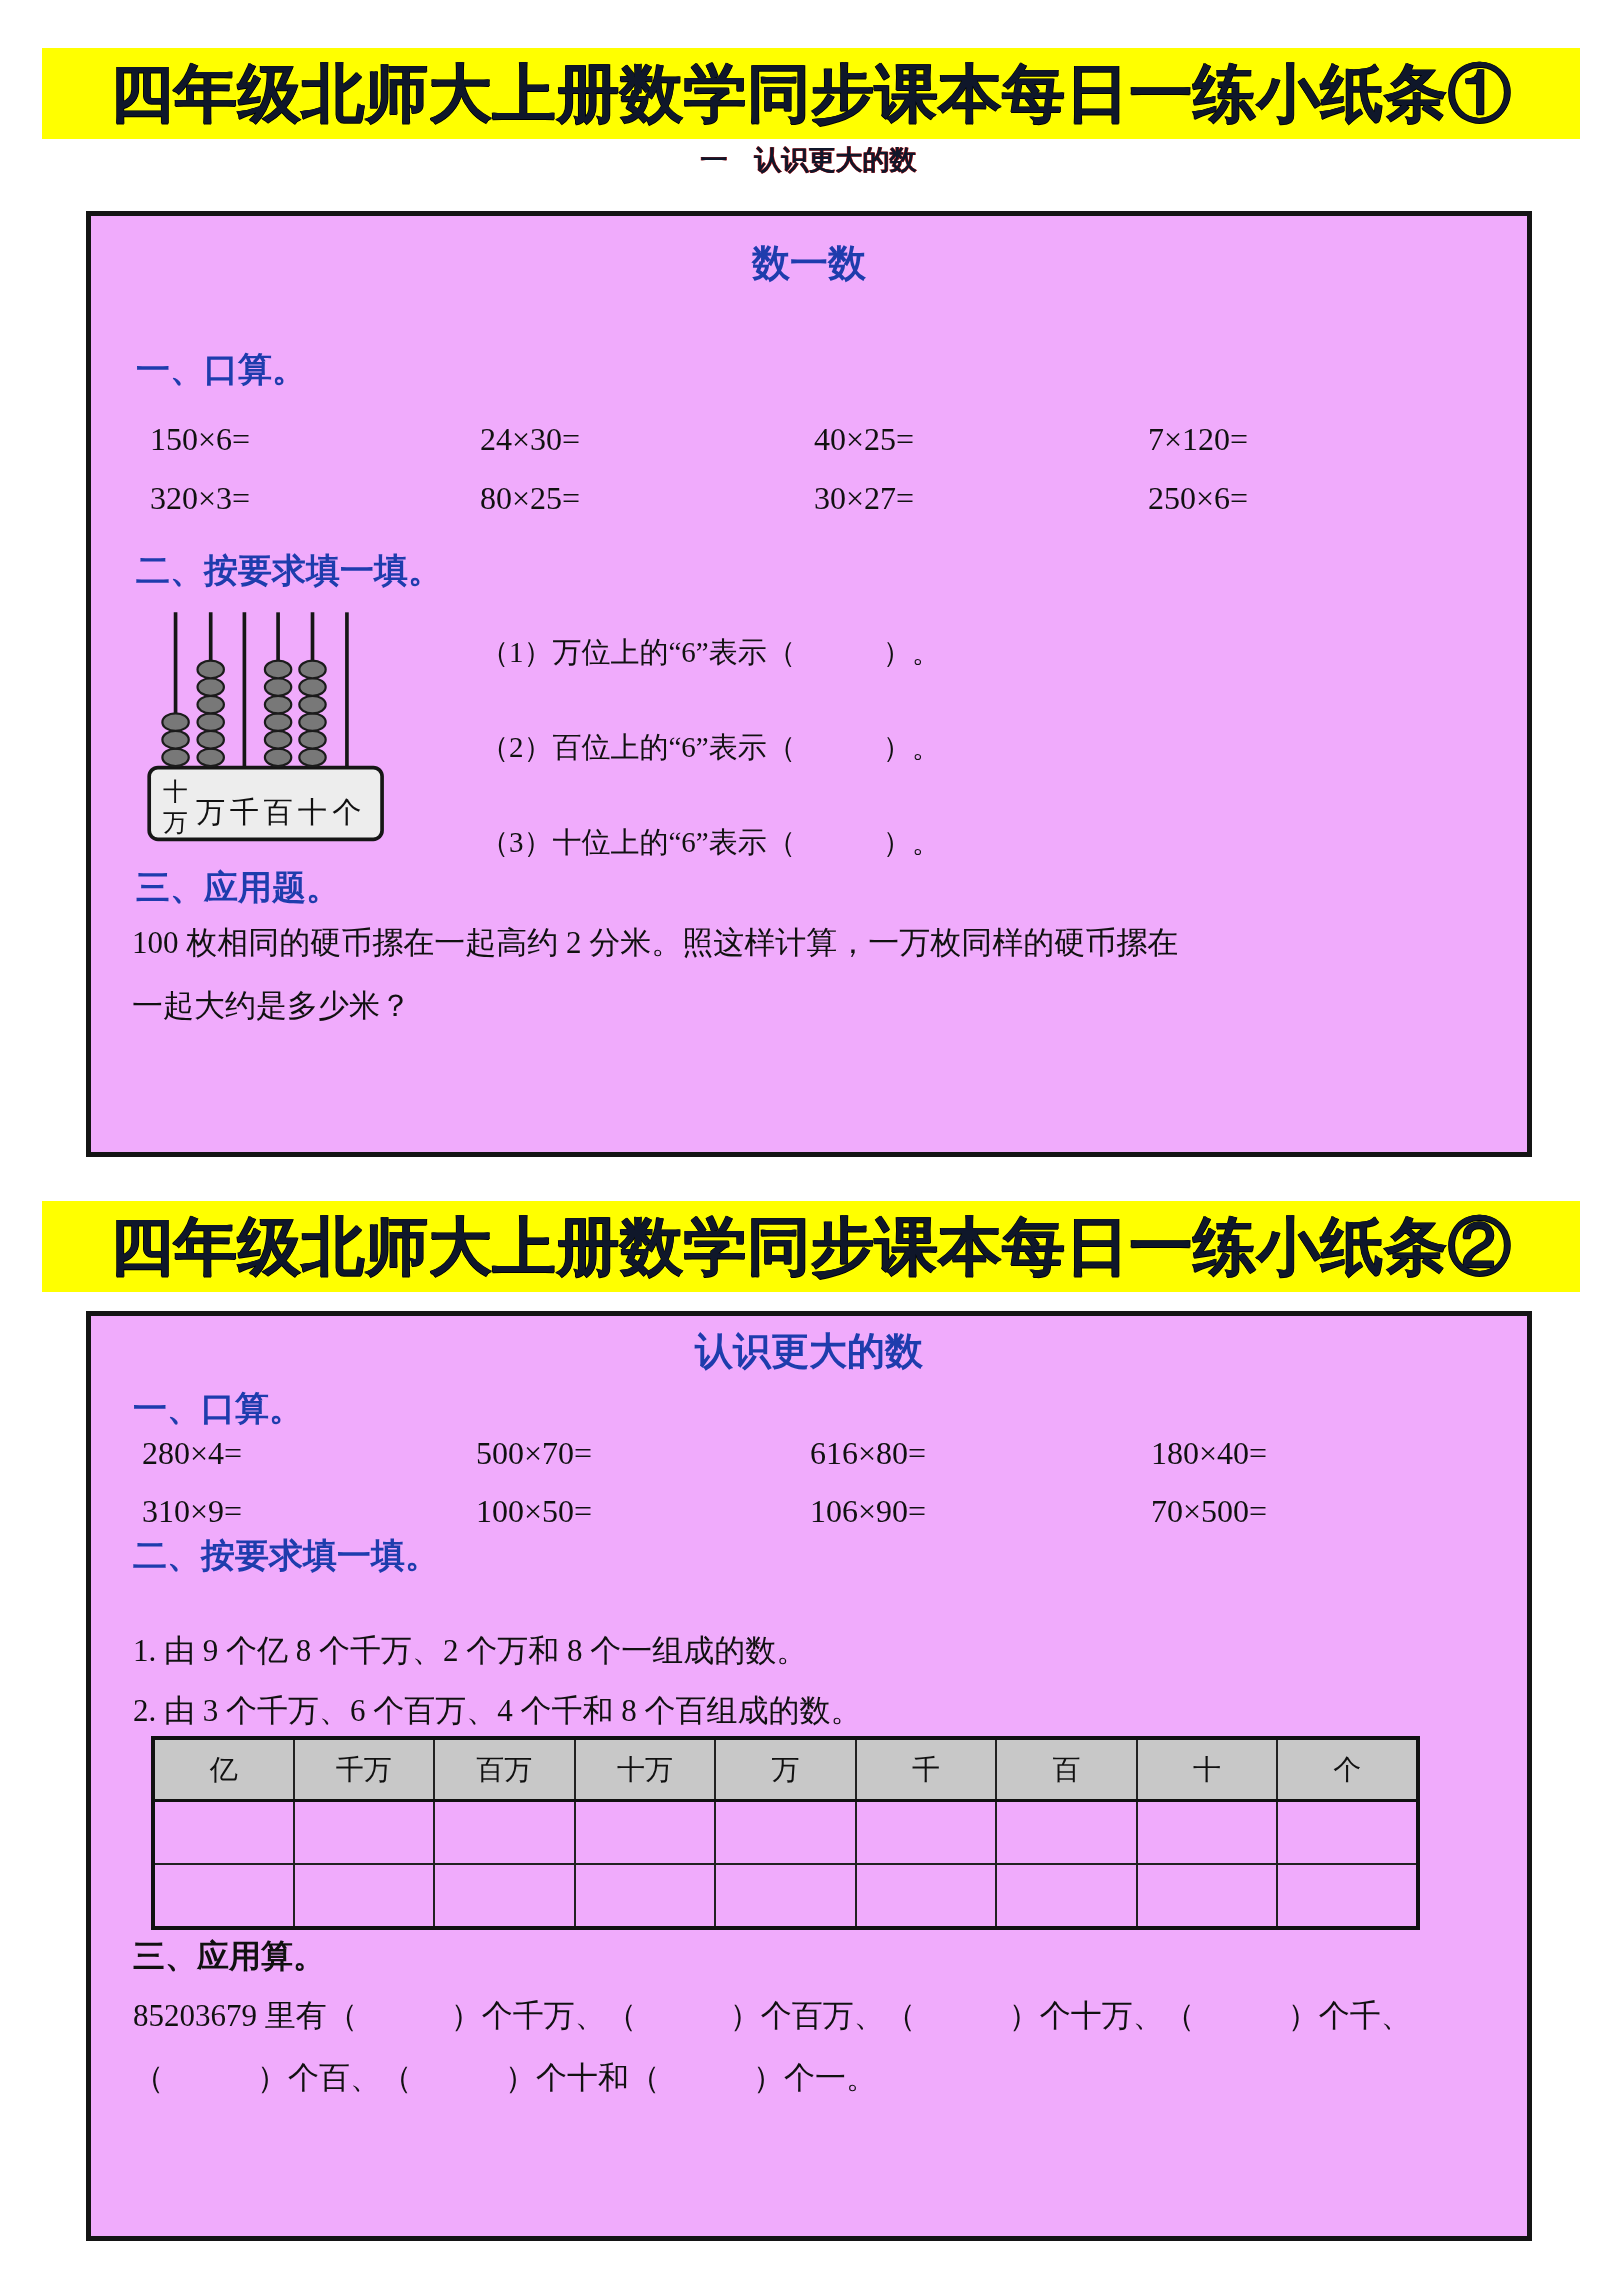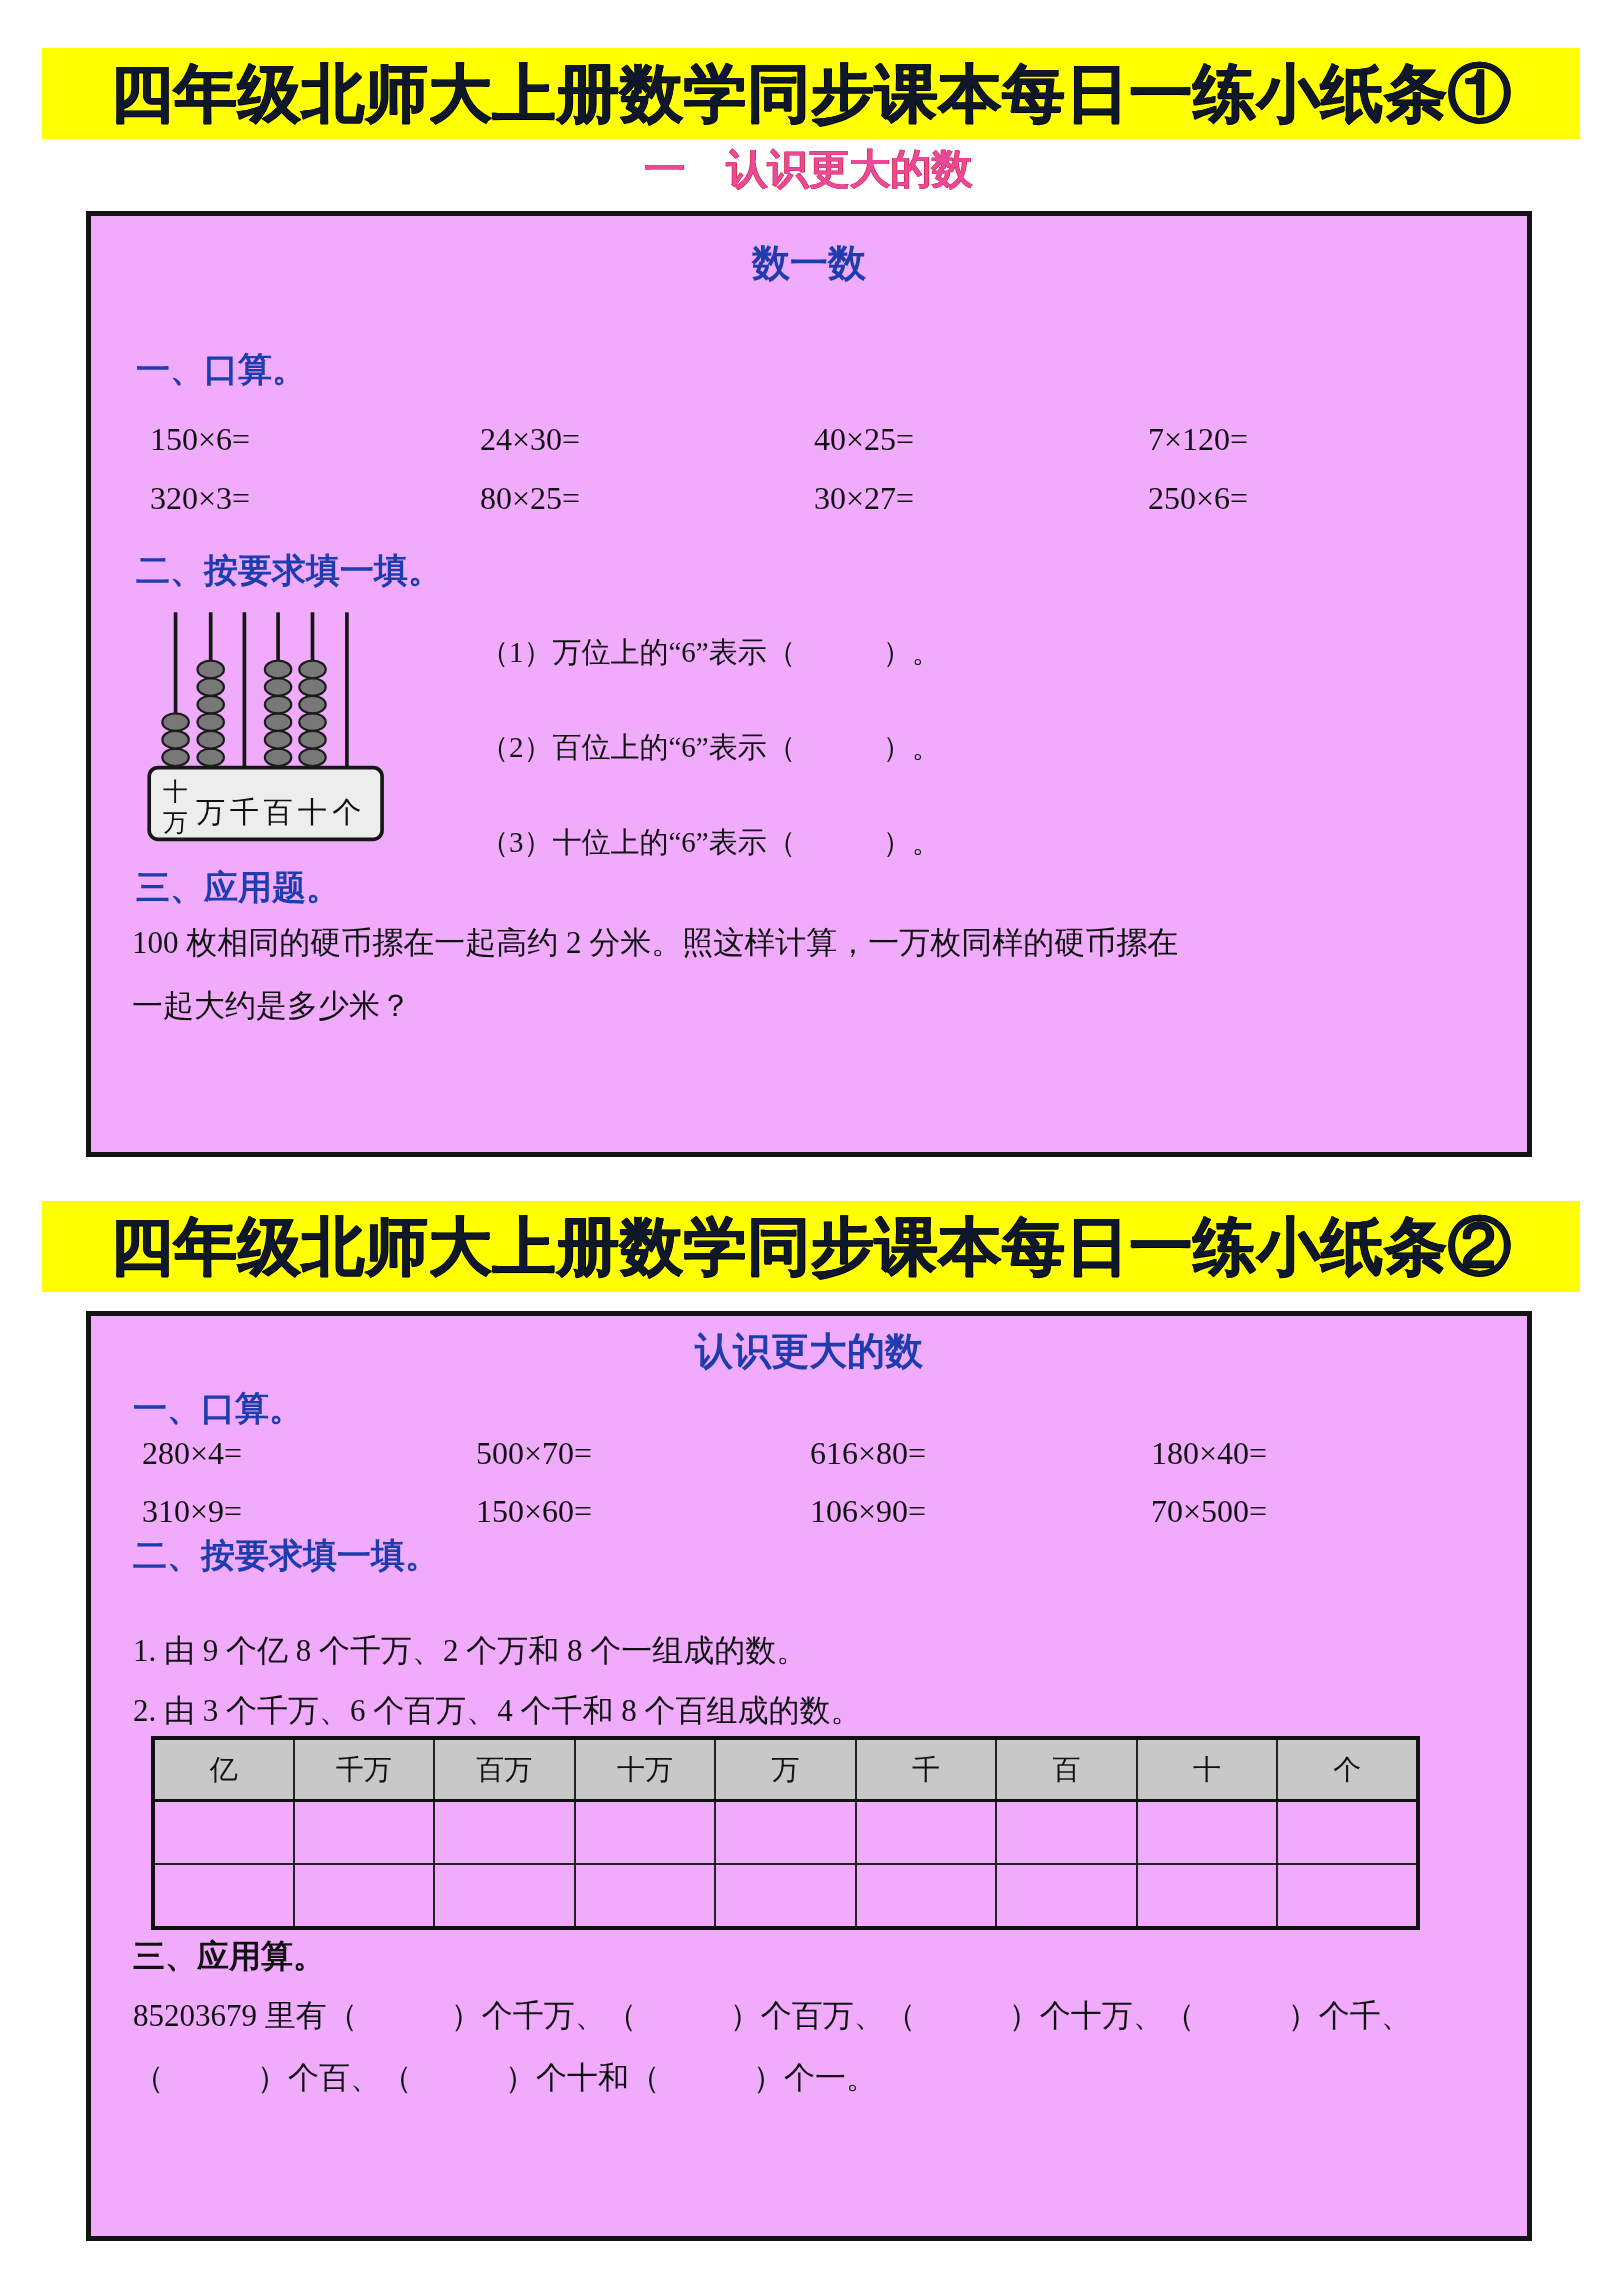--- a/index.html
+++ b/index.html
@@ -1,21 +1,21 @@
 <!DOCTYPE html>
 <html style="font-size:11.7px"><head>
 <meta charset="utf-8">
 <style>
   html,body{margin:0;padding:0;background:#ffffff;}
   body{width:1617px;height:2284px;position:relative;font-family:"Liberation Serif",serif;color:#111;}
   .banner{position:absolute;left:42px;width:1538px;height:91px;background:#ffff00;display:flex;align-items:center;justify-content:center;}
   .banner span{font-family:"Liberation Sans",sans-serif;font-weight:bold;font-size:63px;color:#0f172a;letter-spacing:0.7px;white-space:nowrap;text-shadow:0.7px 0 #000,-0.7px 0 #000,0 0.7px #000;}
   .banner1{top:48px;}
   .banner2{top:1201px;}
-  .unit-heading{position:absolute;top:142px;left:0;width:1617px;text-align:center;font-family:"Liberation Sans",sans-serif;font-weight:bold;font-size:41px;color:#ec4899;text-shadow:0.4px 0 #c51414,-0.4px 0 #c51414;}
+  .unit-heading{position:absolute;top:142px;left:0;width:1617px;text-align:center;font-family:"Liberation Sans",sans-serif;font-weight:bold;font-size:27px;color:#0f172a;text-shadow:0.4px 0 #c51414,-0.4px 0 #c51414;}
   .sheet{position:absolute;left:86px;width:1436px;border:5.1px solid #141414;background:#f0abfc;}
   .sheet1{top:211px;height:936px;}
   .sheet2{top:1311px;height:920px;}
   .sheet-title{position:absolute;left:0;width:100%;text-align:center;font-family:"Liberation Sans",sans-serif;font-weight:bold;font-size:38px;color:#1e3cad;}
   .sec-head{position:absolute;font-family:"Liberation Sans",sans-serif;font-weight:bold;font-size:34px;color:#1e3cad;white-space:nowrap;}
   .sec-head.black{color:#111;font-family:"Liberation Serif",serif;font-size:32px;}
   .op{position:absolute;font-size:32px;white-space:nowrap;}
   .fill-item{position:absolute;font-size:29px;white-space:nowrap;}
   .para-line{position:absolute;font-size:31px;white-space:nowrap;}
   .pv-table{position:absolute;left:60px;top:420px;width:1269px;border-collapse:collapse;table-layout:fixed;}
@@ -104,21 +104,21 @@
 
 <div class="sheet sheet2">
   <div class="sheet-title" style="top:10.3px;">认识更大的数</div>
 
   <div class="sec-head" style="left:42px;top:70px;">一、口算。</div>
   <span class="op" style="left:51px;top:119px;">280×4=</span>
   <span class="op" style="left:385px;top:119px;">500×70=</span>
   <span class="op" style="left:719px;top:119px;">616×80=</span>
   <span class="op" style="left:1060px;top:119px;">180×40=</span>
   <span class="op" style="left:51px;top:177px;">310×9=</span>
-  <span class="op" style="left:385px;top:177px;">150×60=</span>
+  <span class="op" style="left:385px;top:177px;">100×50=</span>
   <span class="op" style="left:719px;top:177px;">106×90=</span>
   <span class="op" style="left:1060px;top:177px;">70×500=</span>
 
   <div class="sec-head" style="left:42px;top:217px;">二、按要求填一填。</div>
   <div class="para-line" style="left:42px;top:314px;">1. 由 9 个亿 8 个千万、2 个万和 8 个一组成的数。</div>
   <div class="para-line" style="left:42px;top:374px;">2. 由 3 个千万、6 个百万、4 个千和 8 个百组成的数。</div>
 
   <table class="pv-table">
     <thead>
       <tr>

